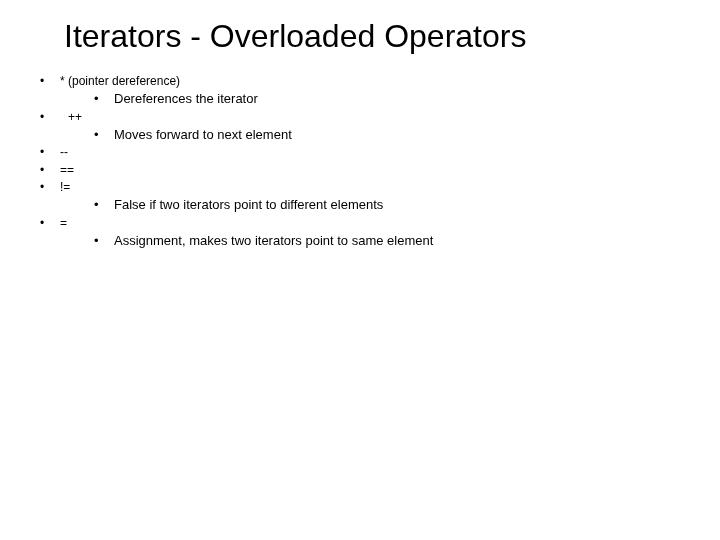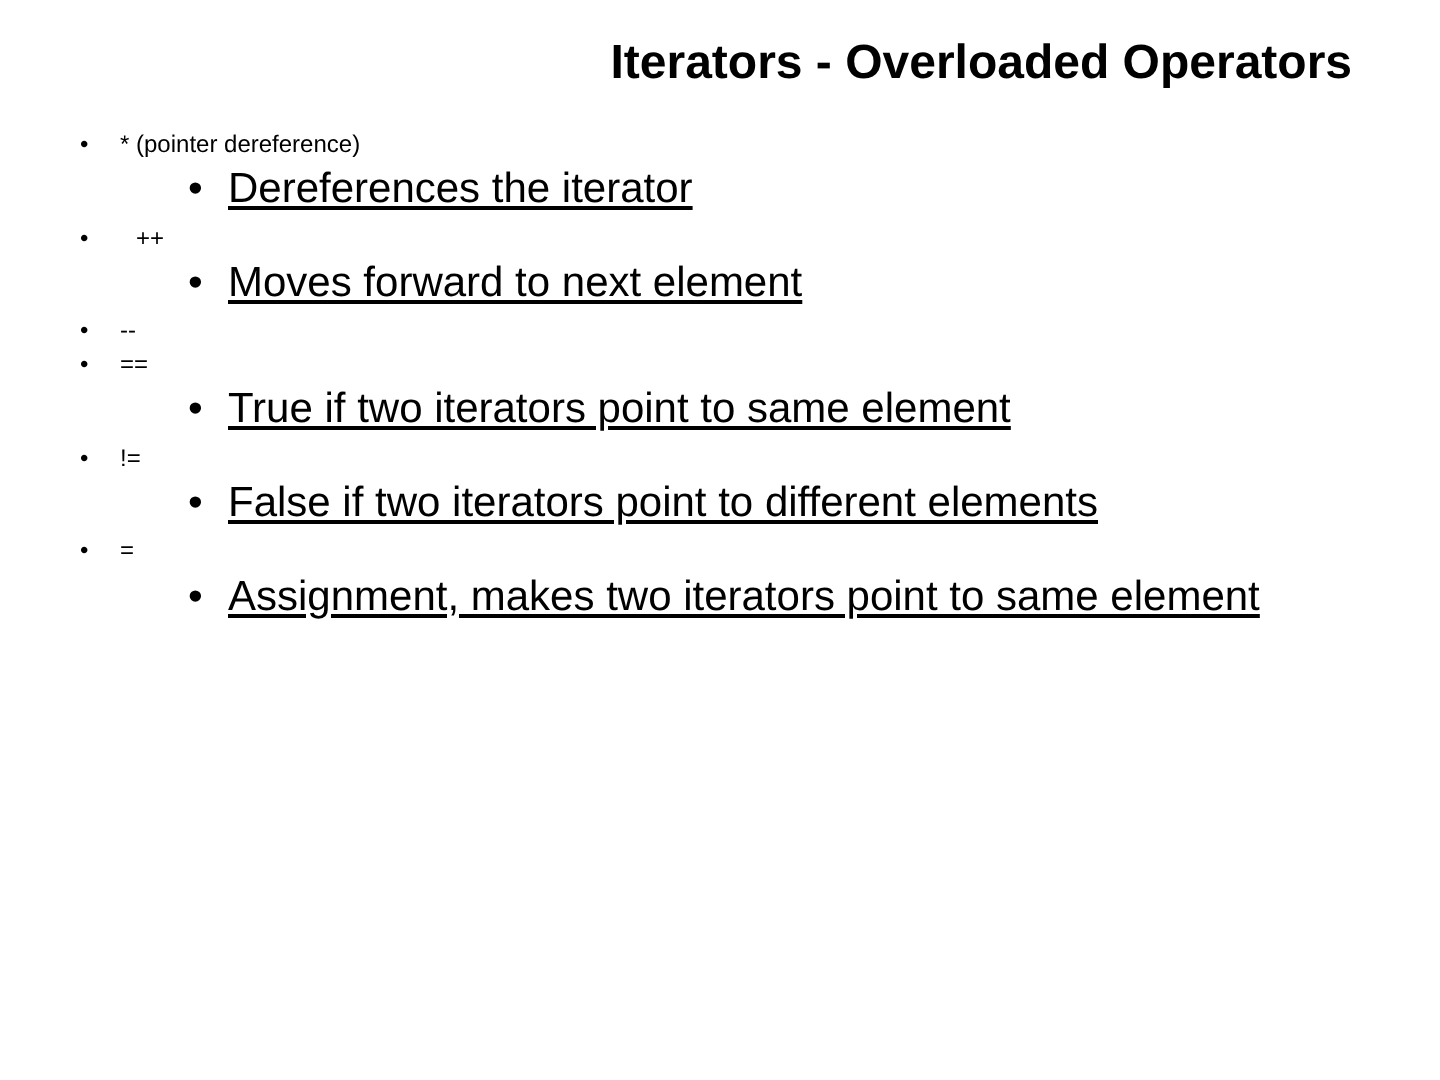--- a/index.html
+++ b/index.html
@@ -11,23 +11,23 @@
     font-family: Arial, Helvetica, sans-serif;
     color: #000000;
   }
   .slide {
     width: 720px;
     height: 540px;
     box-sizing: border-box;
     padding: 18px 24px 24px 24px;
   }
   .title {
-    font-size: 24px;
-    font-weight: 700;
-    text-align: right;
+    font-size: 32px;
+    font-weight: 400;
+    text-align: left;
     margin: 0 0 18px 0;
     padding-left: 40px;
     padding-right: 20px;
   }
   .list {
     list-style: none;
     padding: 0;
     margin: 0;
   }
   .l1 {
@@ -37,26 +37,25 @@
     position: relative;
     margin: 1px 0;
   }
   .l1::before {
     content: "•";
     position: absolute;
     left: 16px;
     top: 0;
   }
   .l2 {
-    font-size: 21px;
+    font-size: 13px;
     line-height: 1.35;
     padding-left: 90px;
     position: relative;
     margin: 1px 0;
-    text-decoration: underline;
   }
   .l2::before {
     content: "•";
     position: absolute;
     left: 70px;
     top: 0;
   }
   .op-indent {
     padding-left: 44px;
   }
@@ -70,21 +69,20 @@
 
     <li class="l1"><span>* (pointer dereference)</span></li>
     <li class="l2"><span>Dereferences the iterator</span></li>
 
     <li class="l1 op-indent"><span>++</span></li>
     <li class="l2"><span>Moves forward to next element</span></li>
 
     <li class="l1"><span>--</span></li>
 
     <li class="l1"><span>==</span></li>
-    <li class="l2"><span>True if two iterators point to same element</span></li>
 
     <li class="l1"><span>!=</span></li>
     <li class="l2"><span>False if two iterators point to different elements</span></li>
 
     <li class="l1"><span>=</span></li>
     <li class="l2"><span>Assignment, makes two iterators point to same element</span></li>
 
   </ul>
 </div>
 

